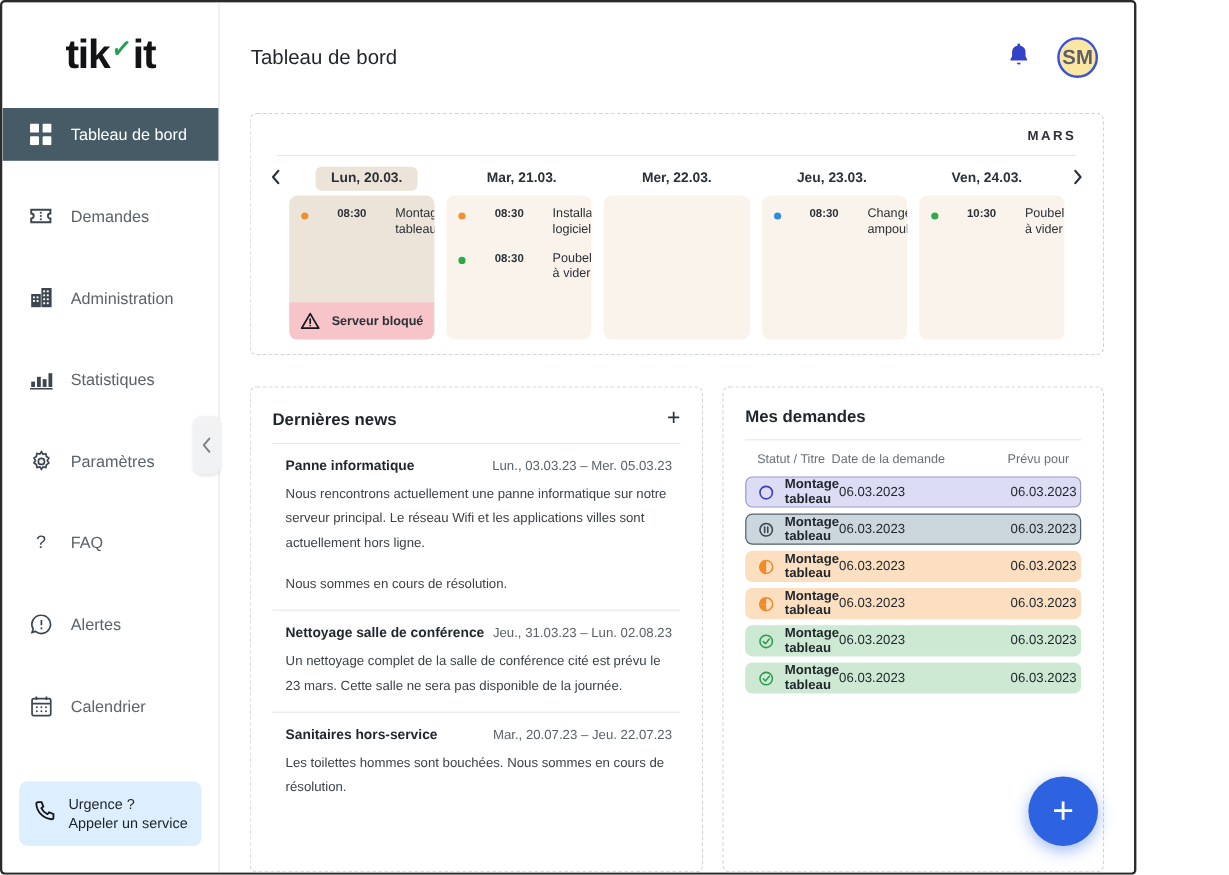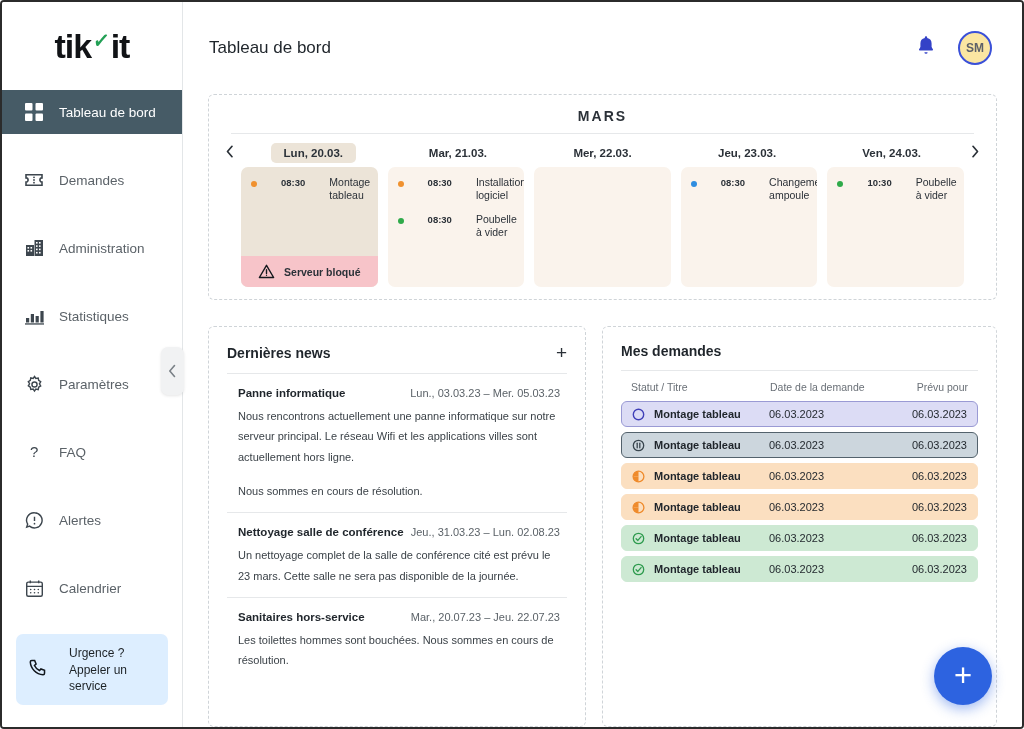--- a/index.html
+++ b/index.html
@@ -4,21 +4,21 @@
 <style>
   * { box-sizing: border-box; margin: 0; padding: 0; }
   html, body {
     width: 1024px; height: 729px;
     font-family: "Liberation Sans", sans-serif;
     background: #ffffff;
     overflow: hidden;
   }
   .app-frame {
     position: relative;
-    width: 1024px; height: 729px;
+    width: 947px; height: 729px;
     border: 2px solid #2b2b2b;
     border-radius: 4px;
     background: #ffffff;
     overflow: hidden;
     display: flex;
   }
 
   
   .sidebar {
     width: 181px;
@@ -75,21 +75,21 @@
   .nav-item .ico svg { display: block; }
   .nav-label { white-space: nowrap; }
 
   .urgence {
     margin: auto 14px 22px 14px;
     background: #ddeeff;
     border-radius: 7px;
     padding: 11px 10px 11px 12px;
     display: flex;
     align-items: center;
-    gap: 22px;
+    gap: 10px;
     cursor: pointer;
   }
   .urgence .txt { font-size: 12px; color: #1d2226; line-height: 1.35; }
 
   
   .collapse-handle {
     position: absolute;
     left: 159px;
     top: 345px;
     width: 23px;
@@ -123,36 +123,36 @@
     align-items: center;
     padding: 0 30px 0 26px;
   }
   .page-title { font-size: 17px; color: #1f252b; font-weight: normal; }
   .topbar-right { margin-left: auto; display: flex; align-items: center; gap: 22px; }
   .bell { cursor: pointer; }
   .avatar {
     width: 34px; height: 34px; border-radius: 50%;
     background: #fbe6a2; border: 2px solid #3a50d8;
     display: flex; align-items: center; justify-content: center;
-    font-size: 12px; color: #5d6068; font-weight: bold;
+    font-size: 17px; color: #5d6068; font-weight: bold;
     cursor: pointer;
   }
 
   
   .cal-card {
     margin: 0 25px 0 25px;
     border: 1px dashed #cfd4d8;
     border-radius: 6px;
     padding: 7px 10px 12px 10px;
     background: #fff;
     flex: 0 0 auto;
   }
   .cal-month {
-    text-align: center;
-    font-size: 14px;
+    text-align: right;
+    font-size: 11px;
     letter-spacing: 2.1px;
     color: #2b3138;
     font-weight: bold;
     padding: 6px 0 9px 0;
     border-bottom: 1px solid #e6e8ea;
     margin: 0 12px;
   }
   .cal-head {
     display: flex;
     align-items: center;

